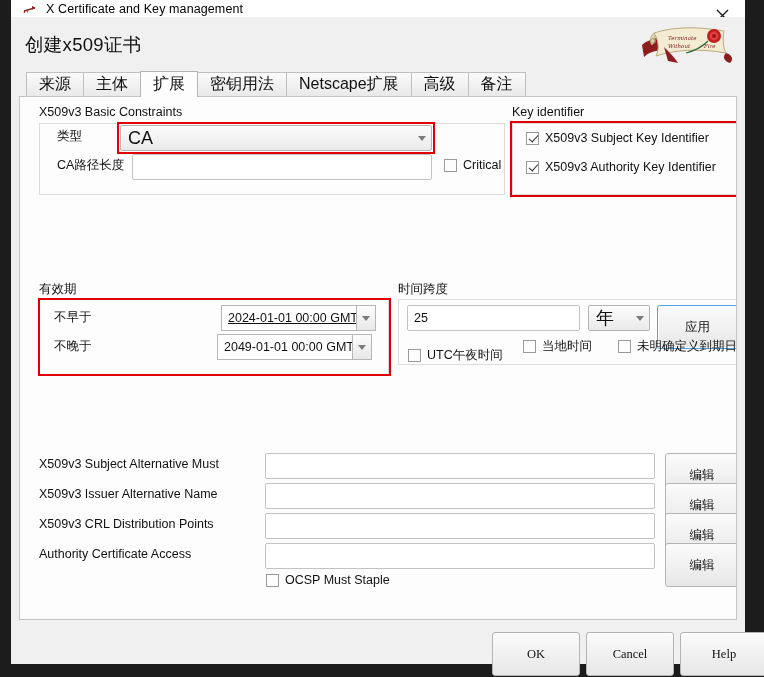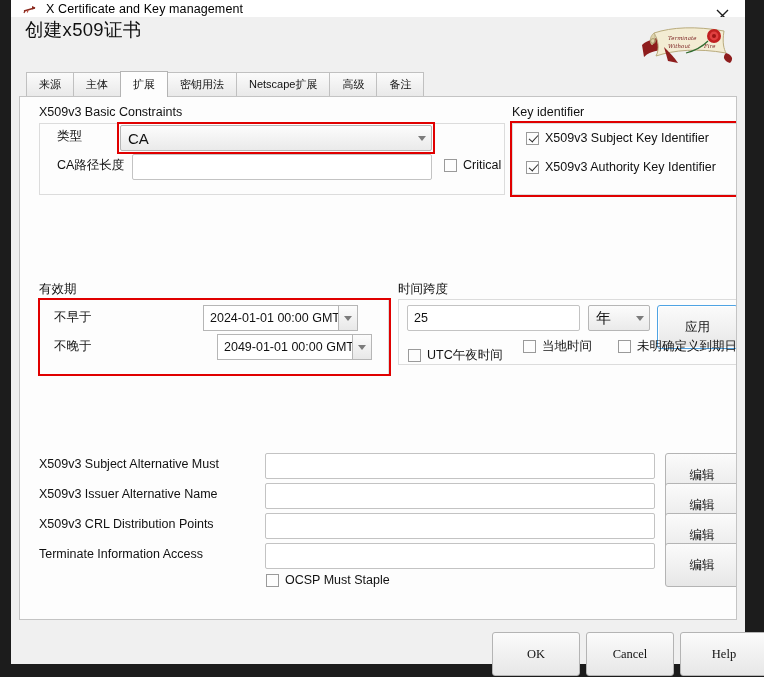--- a/index.html
+++ b/index.html
@@ -53,20 +53,21 @@
   }
   .titlebar-close svg { display:block; }
 
   
   .header {
     flex: 0 0 auto;
     height: 54px;
     background: #f0f0f0;
     position: relative;
     display: flex;
+    align-items: center;
   }
   .header-title {
     font-size: 18.5px;
     color: #111;
     margin-left: 14px;
     font-weight: normal;
     letter-spacing: 0.3px;
   }
   .logo {
     position: absolute;
@@ -81,21 +82,21 @@
     background: #f0f0f0;
     padding-left: 15px;
     display: flex;
     align-items: flex-end;
     position: relative;
     z-index: 3;
   }
   .tab {
     height: 24px;
     padding: 0 12px;
-    font-size: 11px;
+    font-size: 16px;
     color: #111;
     background: linear-gradient(#fbfbfb, #e9e9e9);
     border: 1px solid #c0c0c0;
     border-bottom: none;
     display: flex;
     align-items: center;
     margin-right: -1px;
     cursor: default;
     position: relative;
   }
@@ -145,21 +146,21 @@
   
   .combo {
     position: absolute;
     height: 26px;
     background: linear-gradient(#fcfcfc, #eaeaea);
     border: 1px solid #b6b6b6;
     border-radius: 2px;
     display: flex;
     align-items: center;
     cursor: default;
-    font-size: 15px;
+    font-size: 18px;
     color: #111;
   }
   .combo .ctext { padding-left: 7px; flex: 1 1 auto; overflow: hidden; white-space: nowrap; }
   .combo .carrow {
     width: 18px; height: 100%;
     display: flex; align-items: center; justify-content: center;
   }
   .arrow-dn {
     width: 0; height: 0;
     border-left: 4.5px solid transparent;
@@ -364,21 +365,21 @@
     <div class="cb checked" style="left:506px; top:63px;">
       <span class="box"></span>
       <span>X509v3 Authority Key Identifier</span>
     </div>
     <div class="redbox" style="left:490px; top:24px; width:231px; height:76px;"></div>
 
     <div class="grouplabel" style="left:19px; top:184px;">有效期</div>
     <div class="groupbox" style="left:19px; top:202px; width:350px; height:76px;"></div>
 
     <div class="lbl" style="left:34px; top:212px;">不早于</div>
-    <div class="combo2" style="left:183px; top:208px; width:155px;">
+    <div class="combo2" style="left:201px; top:208px; width:155px;text-decoration:underline;">
       <span class="c2field">2024-01-01 00:00 GMT</span>
       <span class="c2btn">
           <i class="arrow-dn"></i>
         </span>
     </div>
 
     <div class="lbl" style="left:34px; top:241px;">不晚于</div>
     <div class="combo2" style="left:197px; top:237px; width:155px;">
       <span class="c2field">2049-01-01 00:00 GMT</span>
       <span class="c2btn">
@@ -418,21 +419,21 @@
     <div class="btn" style="left:645px; top:356px; width:74px;">编辑</div>
 
     <div class="lbl" style="left:19px; top:390px;">X509v3 Issuer Alternative Name</div>
     <div class="input" style="left:245px; top:386px; width:390px;"></div>
     <div class="btn" style="left:645px; top:386px; width:74px;">编辑</div>
 
     <div class="lbl" style="left:19px; top:420px;">X509v3 CRL Distribution Points</div>
     <div class="input" style="left:245px; top:416px; width:390px;"></div>
     <div class="btn" style="left:645px; top:416px; width:74px;">编辑</div>
 
-    <div class="lbl" style="left:19px; top:450px;">Terminate Information Access</div>
+    <div class="lbl" style="left:19px; top:450px;">Authority Certificate Access</div>
     <div class="input" style="left:245px; top:446px; width:390px;"></div>
     <div class="btn" style="left:645px; top:446px; width:74px;">编辑</div>
 
     <div class="cb" style="left:246px; top:476px;">
       <span class="box"></span>
       <span>OCSP Must Staple</span>
     </div>
 
   </div>
 

